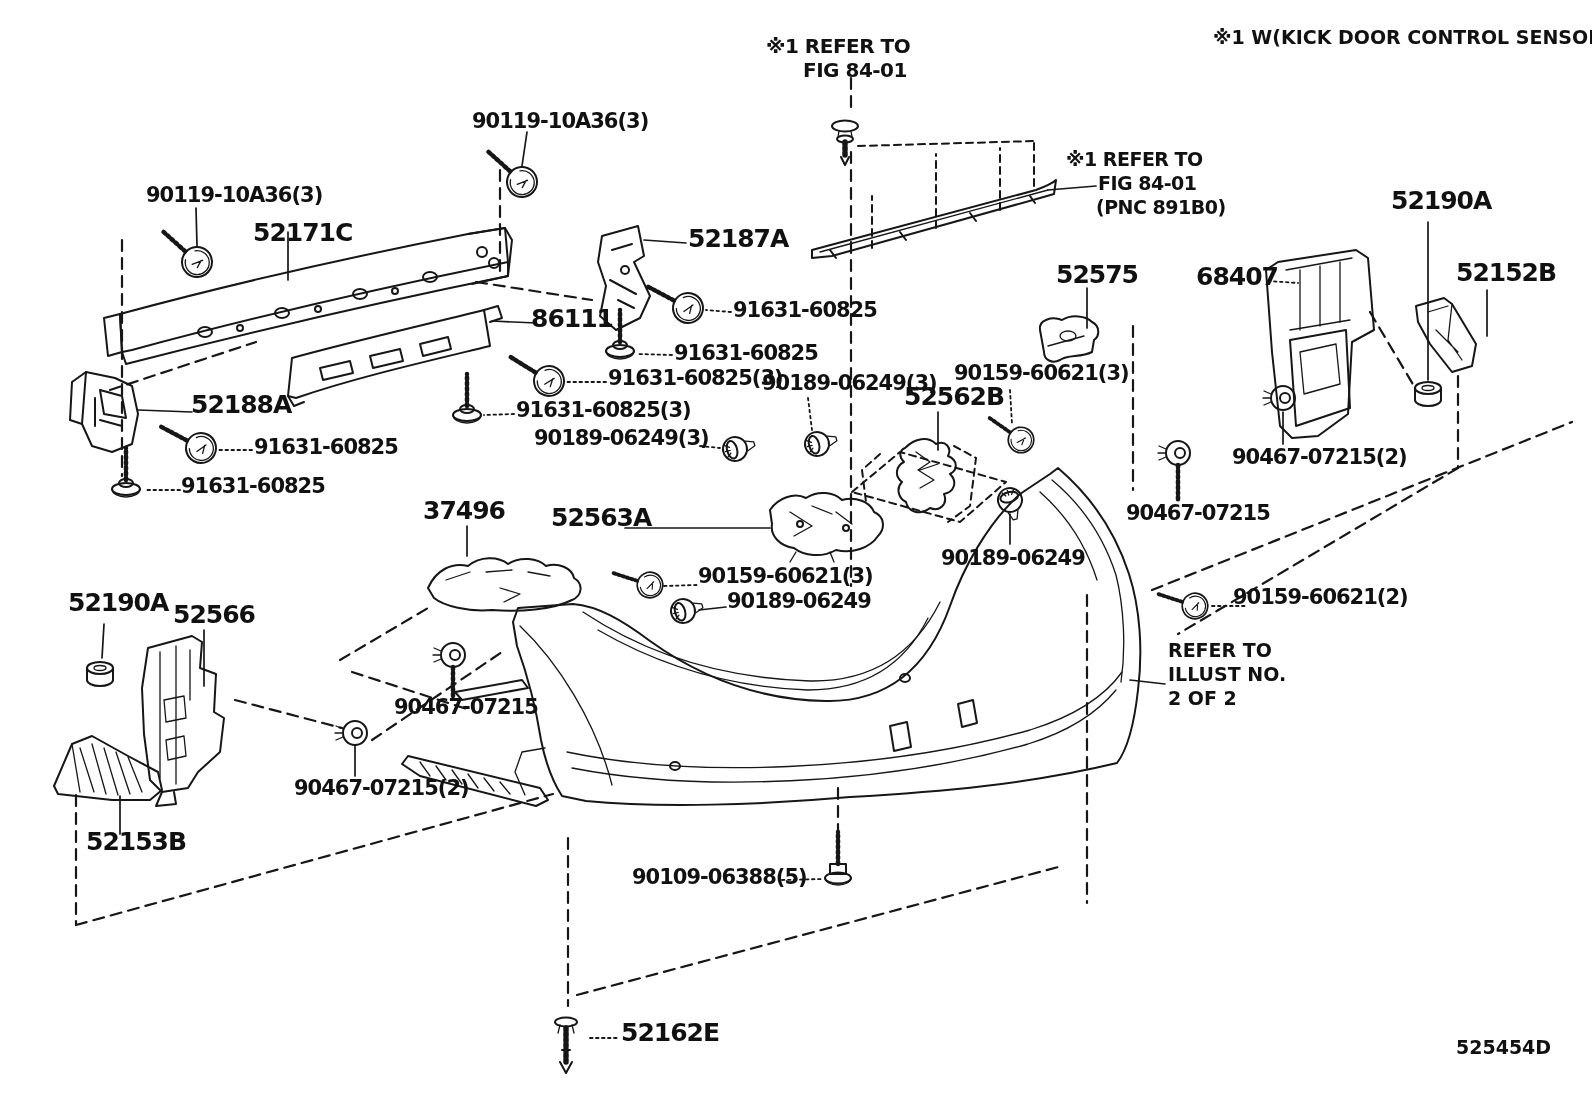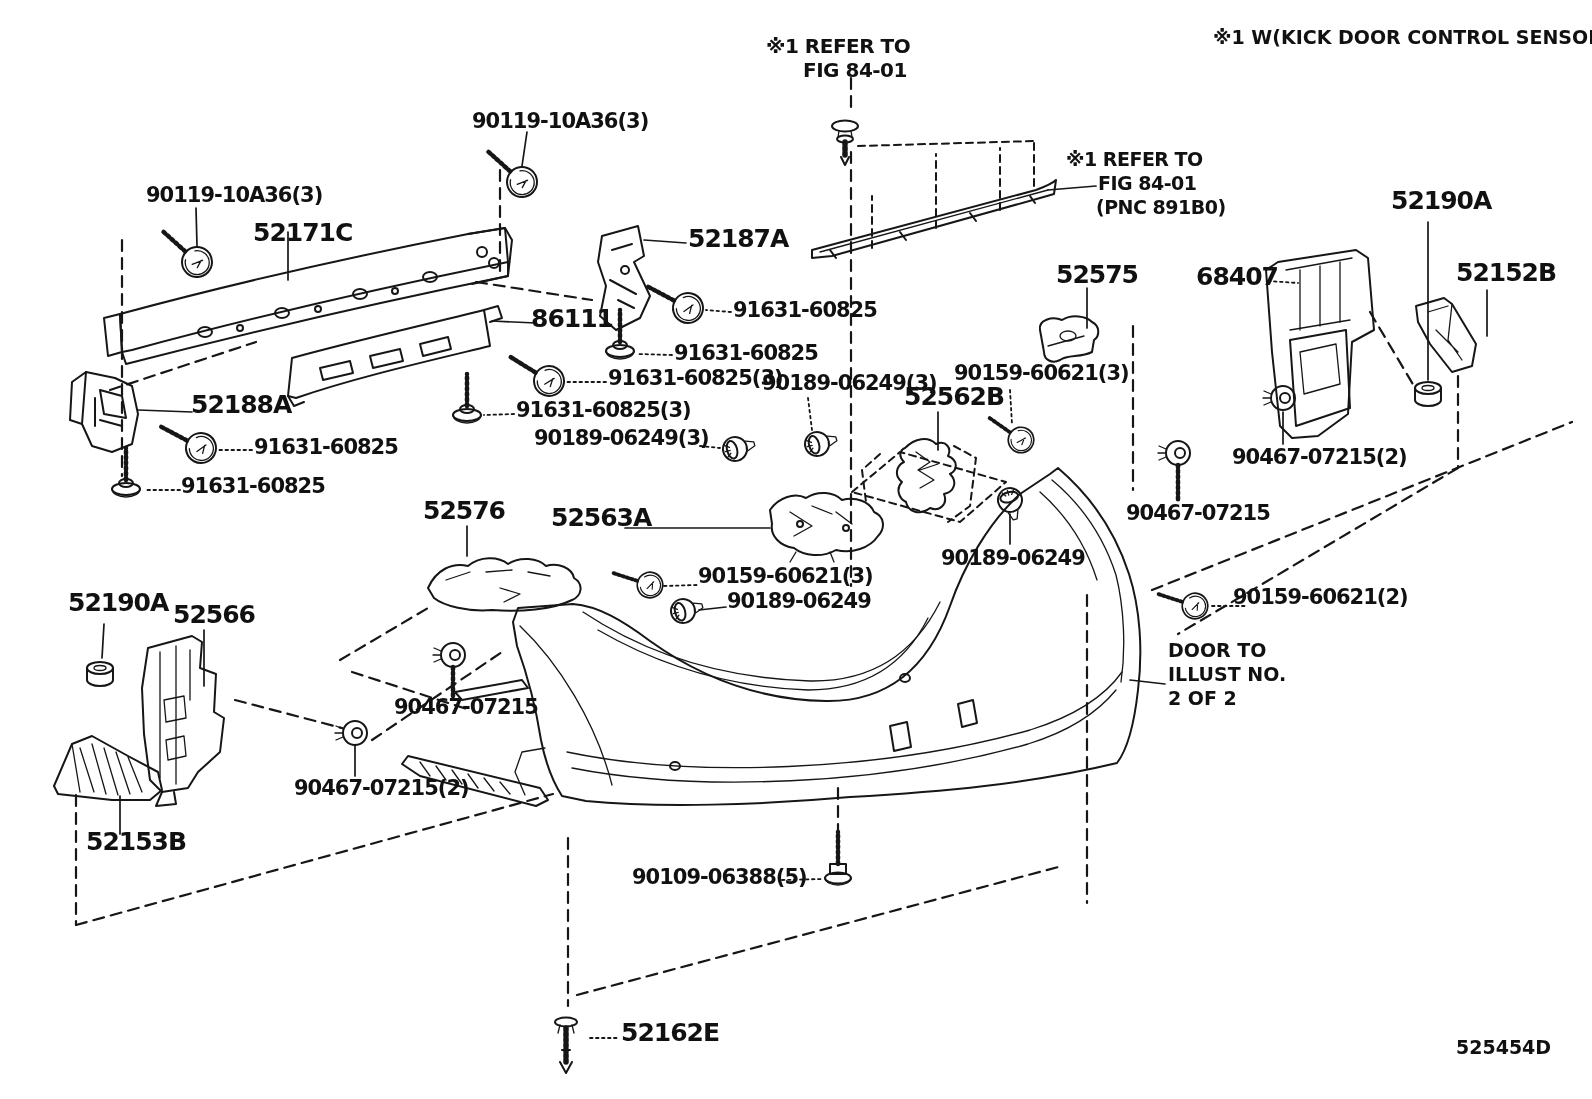--- a/index.html
+++ b/index.html
@@ -314,32 +314,32 @@
   <div class="lbl fn" style="left:762px;top:372px">90189-06249(3)</div>
   <div class="lbl fn" style="left:954px;top:362px">90159-60621(3)</div>
   <div class="lbl pn" style="left:904px;top:384px">52562B</div>
   <div class="lbl pn" style="left:191px;top:392px">52188A</div>
   <div class="lbl fn" style="left:516px;top:399px">91631-60825(3)</div>
   <div class="lbl fn" style="left:534px;top:427px">90189-06249(3)</div>
   <div class="lbl fn" style="left:254px;top:436px">91631-60825</div>
   <div class="lbl fn" style="left:1232px;top:446px">90467-07215(2)</div>
   <div class="lbl fn" style="left:181px;top:475px">91631-60825</div>
 
-  <div class="lbl pn" style="left:423px;top:498px">52576</div>
+  <div class="lbl pn" style="left:423px;top:498px">37496</div>
   <div class="lbl pn" style="left:551px;top:505px">52563A</div>
   <div class="lbl fn" style="left:1126px;top:502px">90467-07215</div>
   <div class="lbl fn" style="left:941px;top:547px">90189-06249</div>
   <div class="lbl fn" style="left:698px;top:565px">90159-60621(3)</div>
   <div class="lbl fn" style="left:727px;top:590px">90189-06249</div>
   <div class="lbl fn" style="left:1233px;top:586px">90159-60621(2)</div>
 
   <div class="lbl pn" style="left:68px;top:590px">52190A</div>
   <div class="lbl pn" style="left:173px;top:602px">52566</div>
 
-  <div class="lbl nt3" style="left:1168px;top:641px">DOOR TO</div>
+  <div class="lbl nt3" style="left:1168px;top:641px">REFER TO</div>
   <div class="lbl nt3" style="left:1168px;top:665px">ILLUST NO.</div>
   <div class="lbl nt3" style="left:1168px;top:689px">2 OF 2</div>
 
   <div class="lbl fn" style="left:394px;top:696px">90467-07215</div>
   <div class="lbl fn" style="left:294px;top:777px">90467-07215(2)</div>
   <div class="lbl pn" style="left:86px;top:829px">52153B</div>
   <div class="lbl fn" style="left:632px;top:866px">90109-06388(5)</div>
   <div class="lbl pn" style="left:621px;top:1020px">52162E</div>
   <div class="lbl nt3" style="left:1456px;top:1038px">525454D</div>
 

